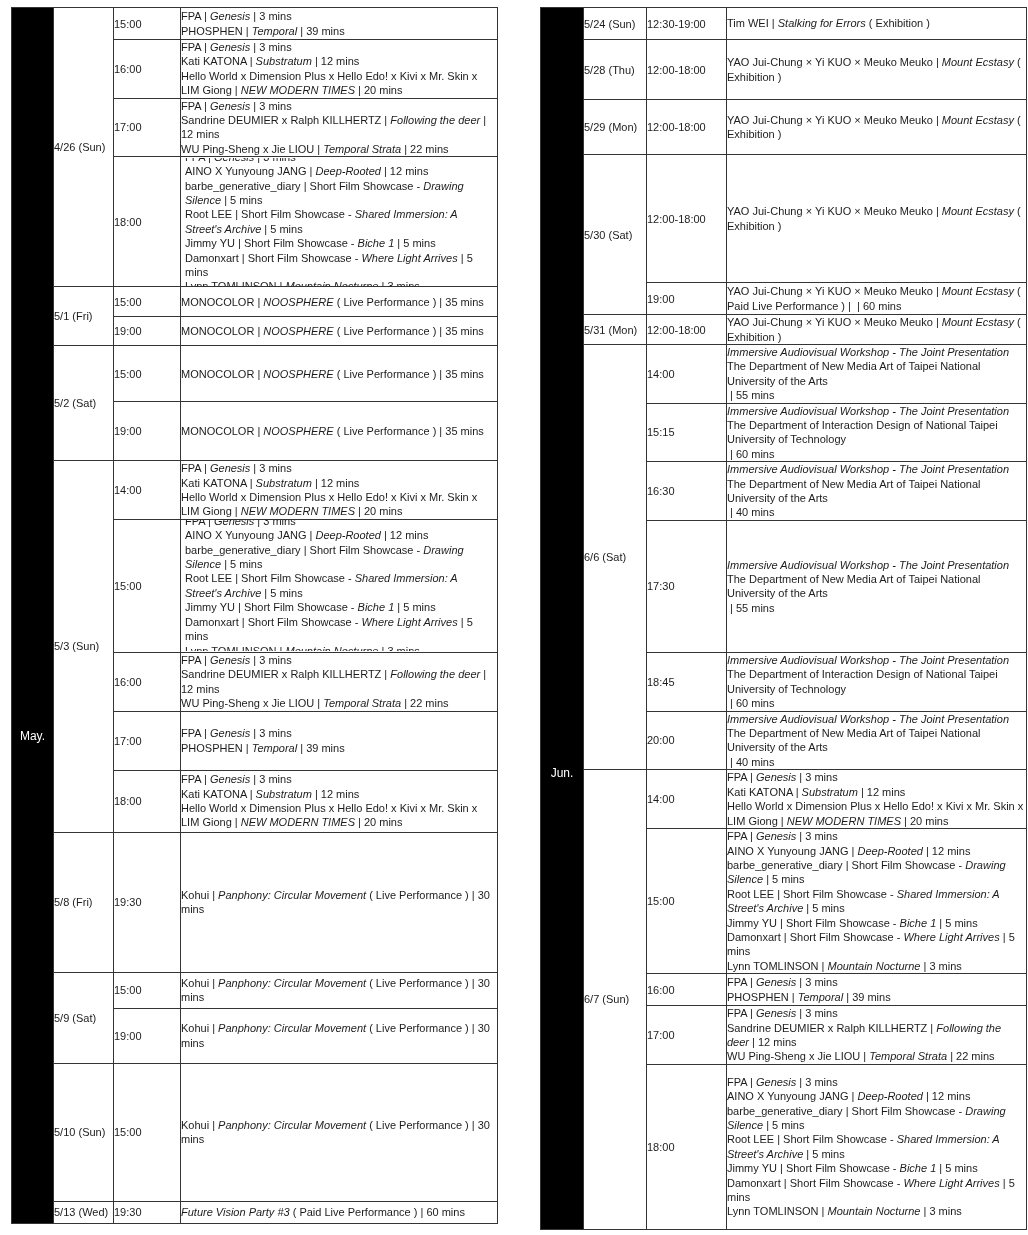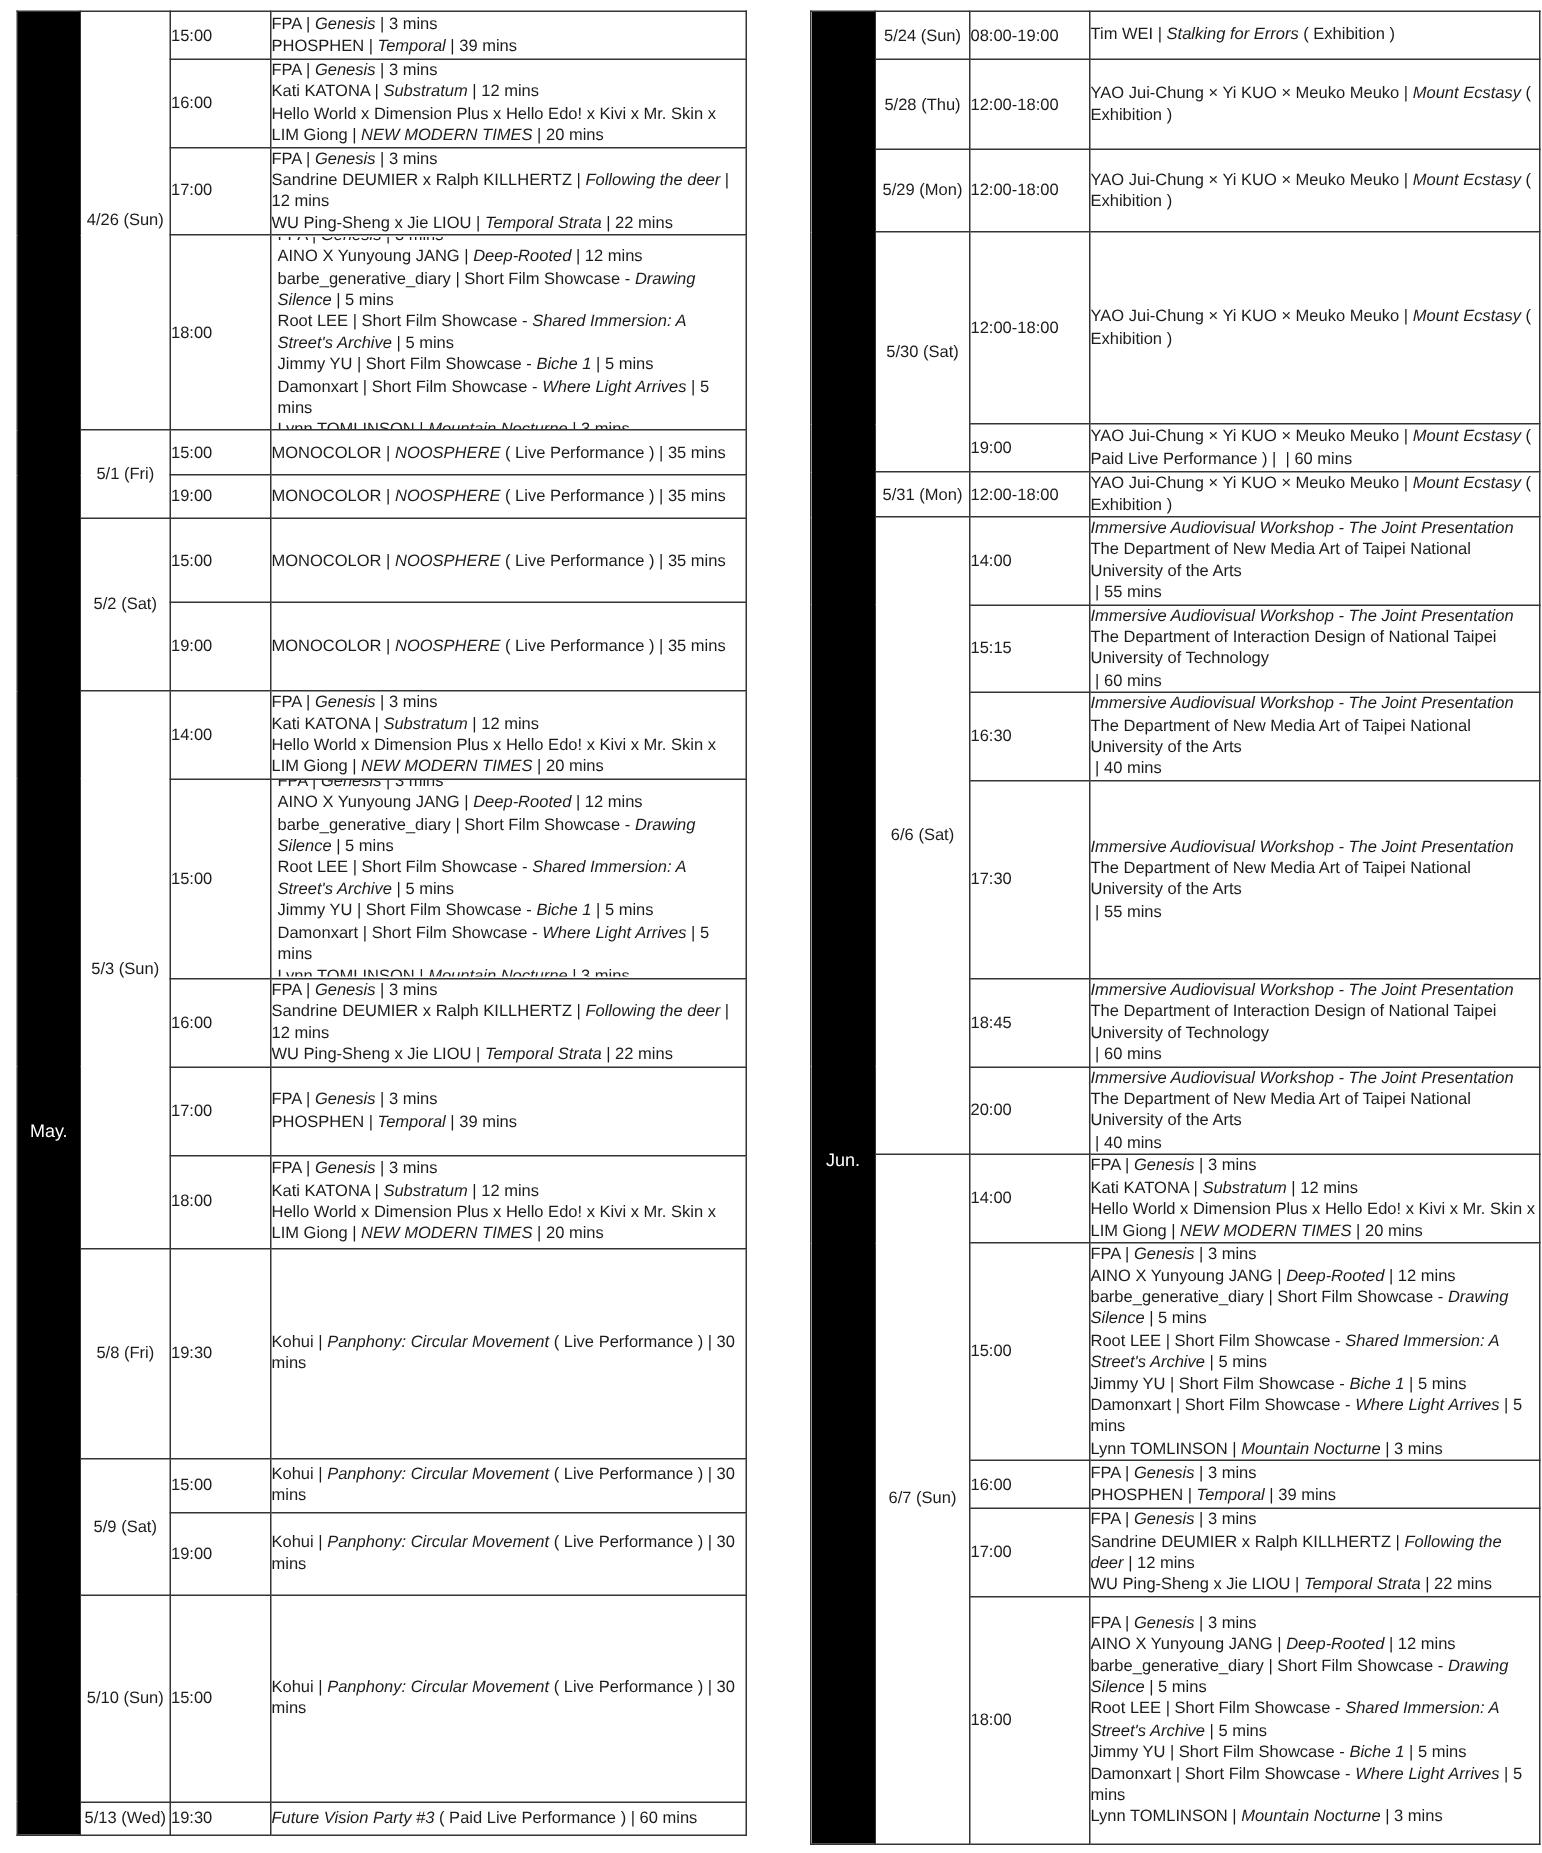--- a/index.html
+++ b/index.html
@@ -10,23 +10,23 @@
     font-size:11px; color:#1c1c1c; overflow:hidden;
   }
   table.sched { position:absolute; top:7px; border-collapse:collapse; table-layout:fixed; background:#ffffff; }
   #t0 { left:11px; }
   #t1 { left:540px; }
   table.sched td { border:1px solid #343434; vertical-align:middle; padding:0; overflow:hidden; }
   #t0 col.c0{width:42px} #t0 col.c1{width:60px} #t0 col.c2{width:67px} #t0 col.c3{width:317px}
   #t1 col.c0{width:43px} #t1 col.c1{width:63px} #t1 col.c2{width:80px} #t1 col.c3{width:300px}
   td.month { background:#000000; position:relative; }
   .month-label { position:absolute; left:0; width:100%; text-align:center; color:#ffffff; font-size:12px; }
-  #t0 .month-label { top:739px; }
+  #t0 .month-label { top:721px; }
   #t1 .month-label { top:758px; }
-  td.date { text-align:center; padding:0 1px; }
+  td.date { text-align:left; padding:0 1px; }
   td.time { text-align:left; }
   td.desc { padding:1px 4px; text-align:left; }
   td.desc.clip { padding:0 4px; }
   .clipbox { overflow:hidden; display:flex; flex-direction:column; justify-content:center; }
   .line { white-space:pre-wrap; line-height:14.4px; }
   .line i { font-style:italic; }
 </style>
 </head>
 <body>
 
@@ -194,21 +194,21 @@
         <col class="c1">
         <col class="c2">
         <col class="c3">
       </colgroup>
       <tbody>
         <tr style="height: 32px;">
           <td class="month" rowspan="17">
             <span class="month-label">Jun.</span>
           </td>
           <td class="date" rowspan="1">5/24 (Sun)</td>
-          <td class="time">08:00-19:00</td>
+          <td class="time">12:30-19:00</td>
           <td class="desc">
             <div class="line"><span>Tim WEI | </span><i>Stalking for Errors</i><span> ( Exhibition )</span></div>
           </td>
         </tr>
         <tr style="height: 60px; margin-left: 32px;">
           <td class="date" rowspan="1">5/28 (Thu)</td>
           <td class="time">12:00-18:00</td>
           <td class="desc">
             <div class="line"><span>YAO Jui-Chung × Yi KUO × Meuko Meuko | </span><i>Mount Ecstasy</i><span> ( Exhibition )</span></div>
           </td>

